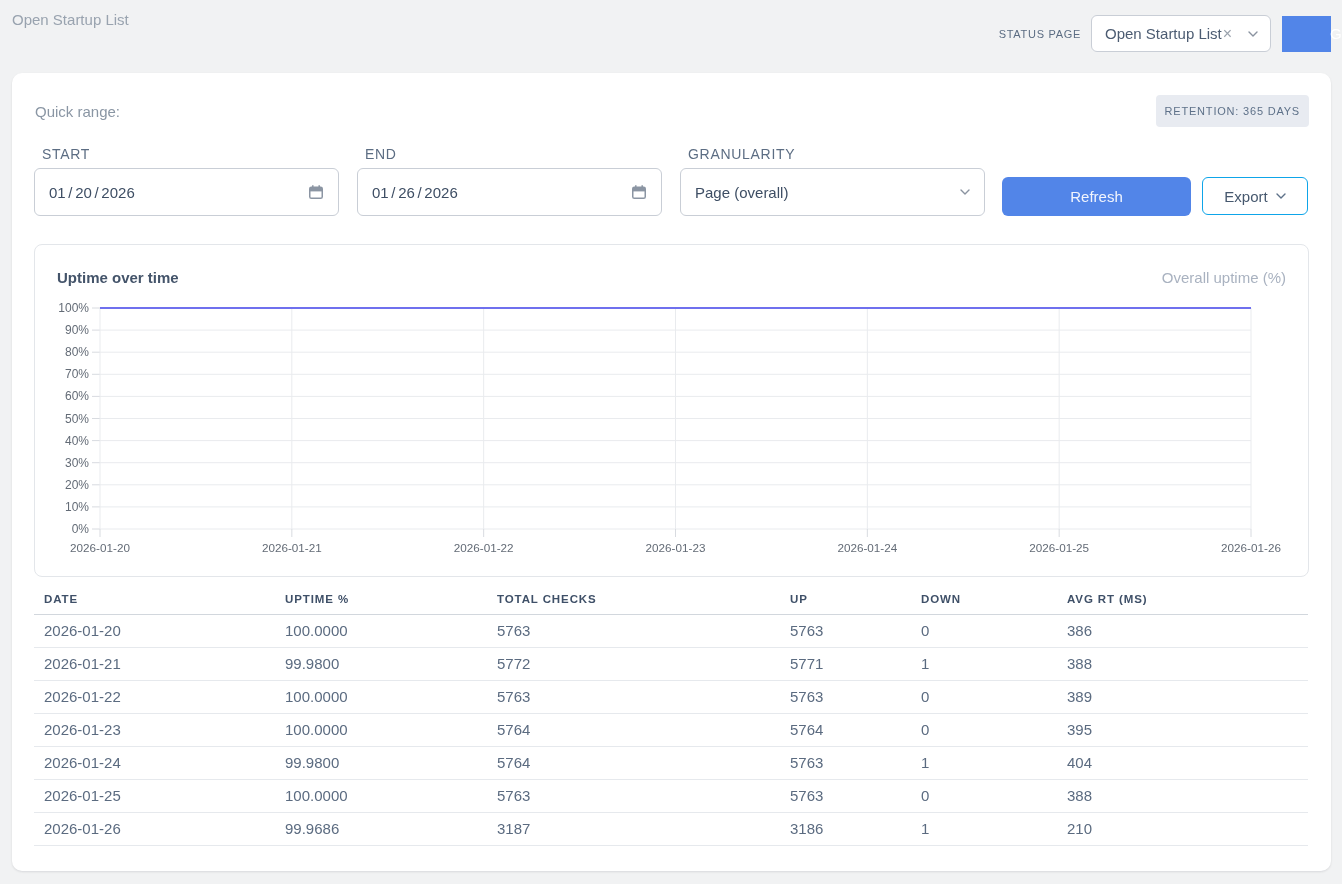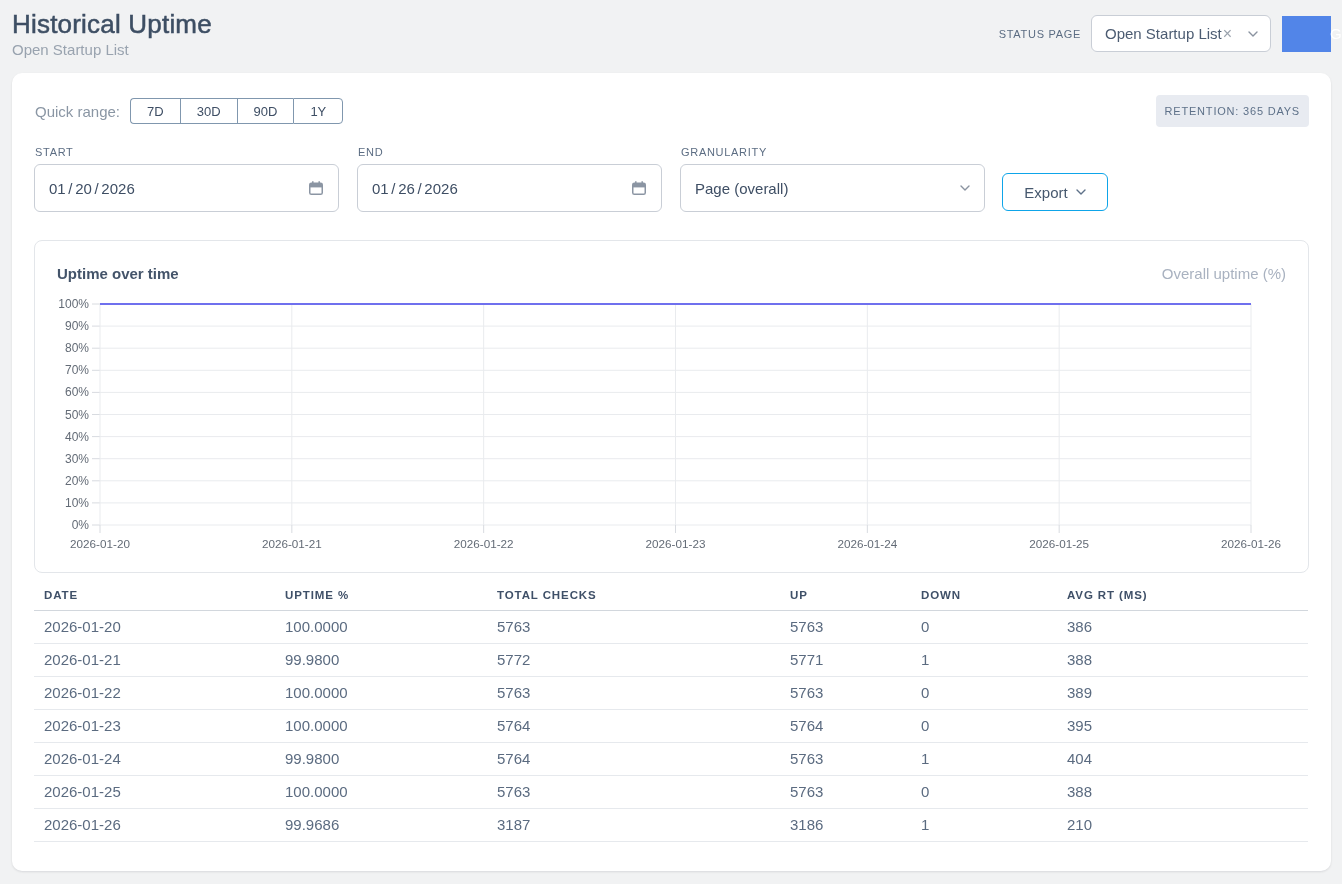--- a/index.html
+++ b/index.html
@@ -54,21 +54,21 @@
 .badge {
   margin-left: auto; background: #e8ebf1; color: #5e7189;
   font-size: 11px; font-weight: 400; letter-spacing: 0.8px;
   padding: 10px 9px; border-radius: 4px;
 }
 
 
 .filters { display: flex; margin-top: 22px; align-items: flex-end; }
 .f-field { width: 305px; margin-right: 18px; }
 .f-field.gran { margin-right: 17px; }
-.f-label { display: block; font-size: 11px; font-weight: 400; letter-spacing: 0.7px; color: #5c6d83; margin-bottom: 6px; margin-left: 1px; }
+.f-label { display: block; font-size: 14px; font-weight: 400; letter-spacing: 0.7px; color: #5c6d83; margin-bottom: 6px; margin-left: 8px; }
 .inputbox {
   display: flex; align-items: center; height: 48px;
   border: 1px solid #c9ced6; border-radius: 6px; background: #fff;
   padding: 0 14px; font-size: 15px; color: #3e4e64;
 }
 .inputbox .cal { margin-left: auto; }
 .inputbox .dateval { word-spacing: -1.5px; }
 .selectbox { cursor: pointer; }
 .selectbox .chev { margin-left: auto; }
 .refresh-btn {
@@ -106,46 +106,39 @@
   border-bottom: 1px solid #e6e9ed;
 }
 </style>
 </head>
 <body>
 
 <div class="page">
 
   <div class="header">
     <div>
-      <div class="page-title">Historical Uptime</div>
       <div class="page-subtitle">Open Startup List</div>
     </div>
     <div class="header-right">
       <span class="status-label">STATUS PAGE</span>
       <div class="combo">
         <span class="combo-value">Open Startup List</span>
         <span class="combo-clear">×</span>
         <svg class="chev" viewBox="0 0 10 6">
             <path d="M1 1l4 4 4-4" fill="none" stroke="#8a93a0" stroke-width="1.4" stroke-linecap="round" stroke-linejoin="round"></path>
           </svg>
       </div>
       <button class="go-btn">Go</button>
     </div>
   </div>
 
   <div class="card">
 
     <div class="quick-row">
       <span class="quick-label">Quick range:</span>
-      <div class="seg" id="seg-group">
-          <button>7D</button>
-          <button>30D</button>
-          <button>90D</button>
-          <button>1Y</button>
-        </div>
       <span class="badge">RETENTION: 365 DAYS</span>
     </div>
 
     <div class="filters">
       <div class="f-field">
         <span class="f-label">START</span>
         <div class="inputbox">
           <span class="dateval">01 / 20 / 2026</span>
           <svg class="cal" width="16" height="17" viewBox="0 0 16 17">
               <g fill="none" stroke="#8b95a3" stroke-width="1.5">
@@ -173,20 +166,21 @@
       </div>
       <div class="f-field gran">
         <span class="f-label">GRANULARITY</span>
         <div class="inputbox selectbox">
           <span>Page (overall)</span>
           <svg class="chev" viewBox="0 0 10 6">
               <path d="M1 1l4 4 4-4" fill="none" stroke="#8a93a0" stroke-width="1.4" stroke-linecap="round" stroke-linejoin="round"></path>
             </svg>
         </div>
       </div>
+      <button class="refresh-btn">Refresh</button>
       <button class="export-btn">
         <span>Export</span>
         <svg class="chev" viewBox="0 0 10 6">
             <path d="M1 1l4 4 4-4" fill="none" stroke="#5e7189" stroke-width="1.4" stroke-linecap="round" stroke-linejoin="round"></path>
           </svg>
       </button>
     </div>
 
     <div class="chart-card">
       <div class="chart-head">

